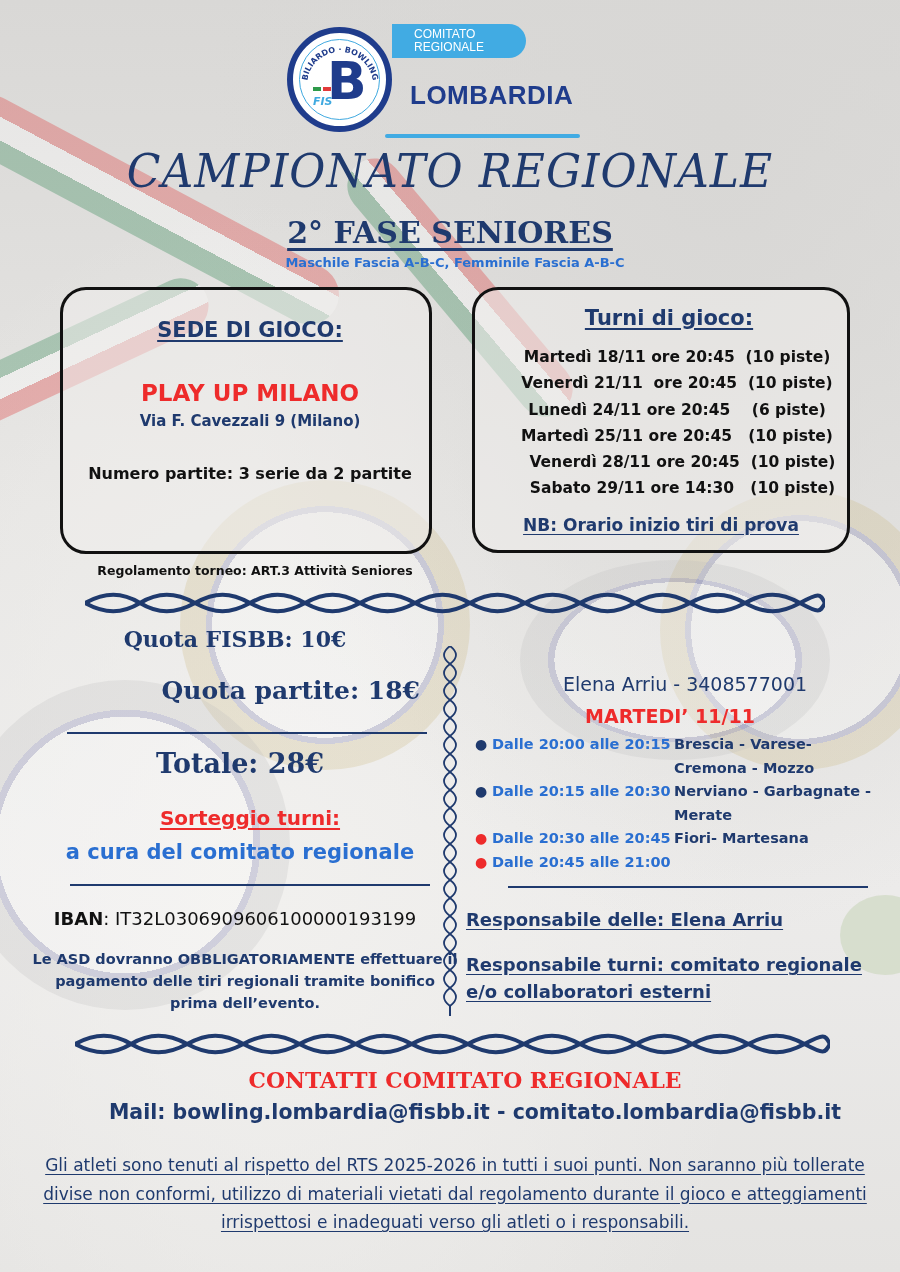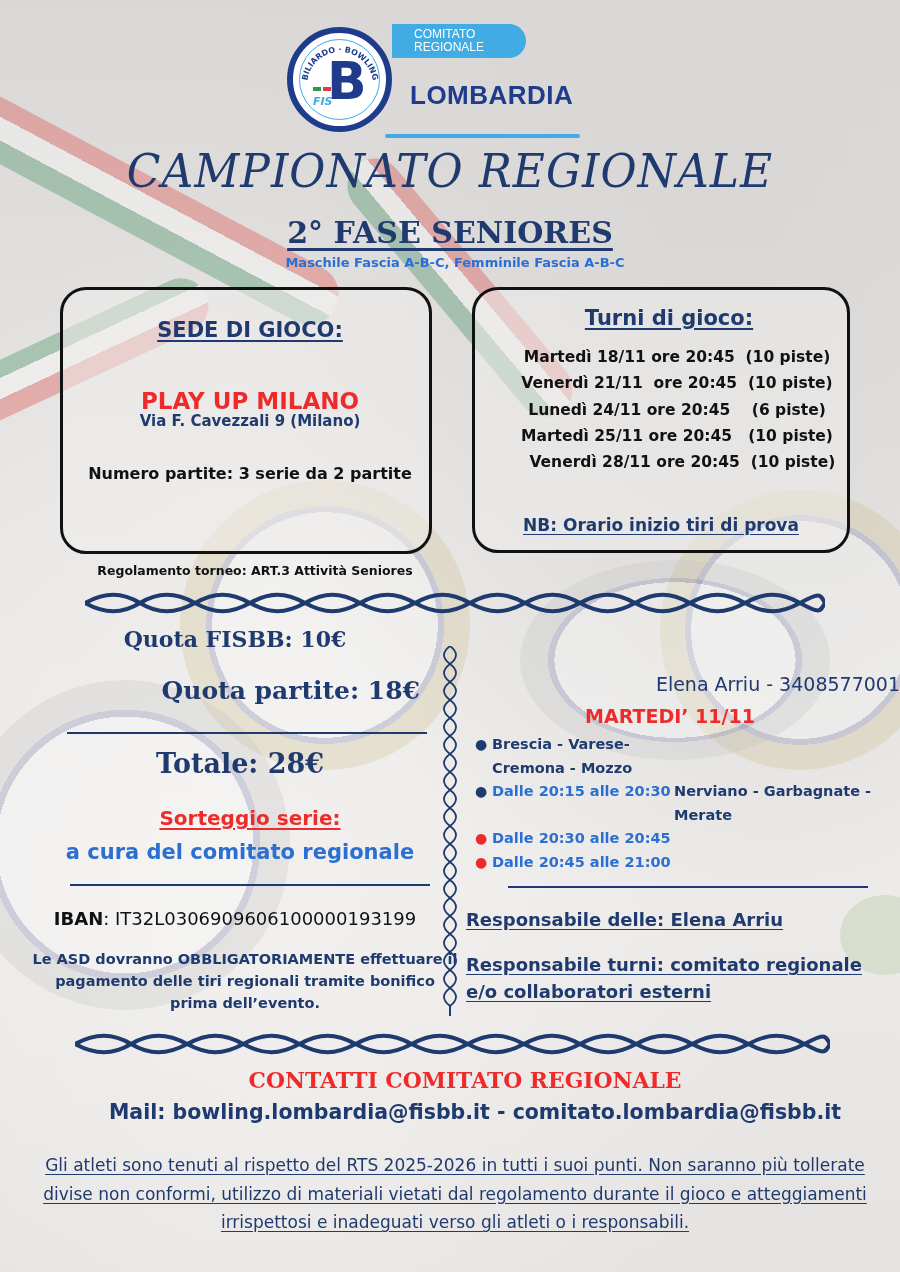--- a/index.html
+++ b/index.html
@@ -62,21 +62,21 @@
   .categorie { left: 0; top: 255px; width: 910px; text-align: center;
     font: bold 13px "DejaVu Sans", sans-serif; color: #2a6fd1; }
 
   .box { border: 3.5px solid #111; border-radius: 26px; background: rgba(238,237,235,0.55); }
   .box-sede { left: 60px; top: 287px; width: 372px; height: 267px; }
   .box-turni { left: 472px; top: 287px; width: 378px; height: 266px; }
 
   .sede-title { left: 60px; top: 318px; width: 380px; text-align: center;
     font: bold 21px "DejaVu Sans", sans-serif; color: #1f3a6e; }
   .sede-title span, .turni-title span, .nb span, .preno-title span, .resp span, .footer-note span { text-decoration: underline; text-underline-offset: 3px; }
-  .sede-name { left: 60px; top: 388px; width: 380px; text-align: center;
+  .sede-name { left: 60px; top: 380px; width: 380px; text-align: center;
     font: bold 23px "DejaVu Sans", sans-serif; color: #ee2b2b; }
   .sede-addr { left: 60px; top: 412px; width: 380px; text-align: center;
     font: bold 15px "DejaVu Sans", sans-serif; color: #1f3a6e; }
   .sede-partite { left: 60px; top: 464px; width: 380px; text-align: center;
     font: bold 16px "DejaVu Sans", sans-serif; color: #111; }
   .regolamento { left: 60px; top: 563px; width: 390px; text-align: center;
     font: bold 12.5px "DejaVu Sans", sans-serif; color: #111; }
 
   .turni-title { left: 472px; top: 306px; width: 378px; text-align: center;
     font: bold 21px "DejaVu Sans", sans-serif; color: #1f3a6e; margin-left: 8px; }
@@ -100,21 +100,21 @@
     font: bold 20px "DejaVu Sans", sans-serif; color: #ee2b2b; }
   .sorteggio-sub { left: 40px; top: 840px; width: 400px; text-align: center;
     font: bold 21px "DejaVu Sans", sans-serif; color: #2a6fd1; }
   .iban { left: 30px; top: 908px; width: 410px; text-align: center;
     font: bold 18px "DejaVu Sans", sans-serif; color: #111; }
   .asd { left: 30px; top: 948px; width: 430px; text-align: center;
     font: bold 14.5px "DejaVu Sans", sans-serif; color: #1f3a6e; line-height: 22px; }
 
   .preno-title { left: 470px; top: 626px; width: 430px; text-align: center;
     font: bold 28px "DejaVu Sans", sans-serif; color: #1f3a6e; }
-  .preno-contact { left: 470px; top: 673px; width: 430px; text-align: right;
+  .preno-contact { left: 470px; top: 673px; width: 430px; text-align: center;
     font: 19px "DejaVu Sans", sans-serif; color: #1f3a6e; }
   .preno-date { left: 470px; top: 705px; width: 400px; text-align: center;
     font: bold 19px "DejaVu Sans", sans-serif; color: #ee2b2b; }
   .slots { left: 470px; top: 733px; width: 420px; }
   .slot { display: flex; font: bold 14.5px "DejaVu Sans", sans-serif; line-height: 23.5px; }
   .slot .bullet { width: 22px; font-size: 14px; text-align: center; }
   .slot .time { color: #2a6fd1; white-space: nowrap; width: 182px; }
   .slot .clubs { color: #1f3a6e; width: 215px; }
 
   .resp { left: 466px; font: bold 18px "DejaVu Sans", sans-serif; color: #1f3a6e; line-height: 27px; width: 420px; }
@@ -176,62 +176,65 @@
   <div class="abs regolamento">Regolamento torneo: ART.3 Attività Seniores</div>
 
   <div class="abs box box-turni"></div>
   <div class="abs turni-title"><span>Turni di gioco:</span></div>
   <div class="abs turni-list">
     <div class="turni-row">Martedì 18/11 ore 20:45  (10 piste)</div>
     <div class="turni-row">Venerdì 21/11  ore 20:45  (10 piste)</div>
     <div class="turni-row">Lunedì 24/11 ore 20:45    (6 piste)</div>
     <div class="turni-row">Martedì 25/11 ore 20:45   (10 piste)</div>
     <div class="turni-row">  Venerdì 28/11 ore 20:45  (10 piste)</div>
+    <div class="turni-row">  Sabato 29/11 ore 14:30   (10 piste)</div>
   </div>
   <div class="abs nb"><span>NB: Orario inizio tiri di prova</span></div>
 
   <svg class="abs divider-h" style="top:592px;" viewBox="0 0 740 22" preserveAspectRatio="none">
     <path d="M0 11 C 20 0, 37 0, 55 11 S 90 22, 110 11 S 145 0, 165 11 S 200 22, 220 11 S 255 0, 275 11 S 310 22, 330 11 S 365 0, 385 11 S 420 22, 440 11 S 475 0, 495 11 S 530 22, 550 11 S 585 0, 605 11 S 640 22, 660 11 S 695 0, 715 11 S 735 20, 740 11" fill="none" stroke="#1f3a6e" stroke-width="4"></path>
     <path d="M0 11 C 20 22, 37 22, 55 11 S 90 0, 110 11 S 145 22, 165 11 S 200 0, 220 11 S 255 22, 275 11 S 310 0, 330 11 S 365 22, 385 11 S 420 0, 440 11 S 475 22, 495 11 S 530 0, 550 11 S 585 22, 605 11 S 640 0, 660 11 S 695 22, 715 11 S 735 2, 740 11" fill="none" stroke="#1f3a6e" stroke-width="4"></path>
   </svg>
 
   <svg class="abs divider-v" viewBox="0 0 20 370" preserveAspectRatio="none">
     <path d="M10 0 C 2 6,2 12,10 18 S 18 30,10 36 S 2 48,10 54 S 18 66,10 72 S 2 84,10 90 S 18 102,10 108 S 2 120,10 126 S 18 138,10 144 S 2 156,10 162 S 18 174,10 180 S 2 192,10 198 S 18 210,10 216 S 2 228,10 234 S 18 246,10 252 S 2 264,10 270 S 18 282,10 288 S 2 300,10 306 S 18 318,10 324 S 2 336,10 342 S 18 354,10 360 L10 370" fill="none" stroke="#1f3a6e" stroke-width="1.8"></path>
     <path d="M10 0 C 18 6,18 12,10 18 S 2 30,10 36 S 18 48,10 54 S 2 66,10 72 S 18 84,10 90 S 2 102,10 108 S 18 120,10 126 S 2 138,10 144 S 18 156,10 162 S 2 174,10 180 S 18 192,10 198 S 2 210,10 216 S 18 228,10 234 S 2 246,10 252 S 18 264,10 270 S 2 282,10 288 S 18 300,10 306 S 2 318,10 324 S 18 336,10 342 S 2 354,10 360 L10 370" fill="none" stroke="#1f3a6e" stroke-width="1.8"></path>
   </svg>
 
   <div class="abs quota1">Quota FISBB: 10€</div>
   <div class="abs quota2">Quota partite: 18€</div>
   <div class="abs thin-div" style="left:67px;top:728px;width:360px;">
     <div class="line"></div>
   </div>
   <div class="abs totale">Totale: 28€</div>
-  <div class="abs sorteggio"><span style="text-decoration:underline;text-underline-offset:3px;">Sorteggio serie: </span></div>
+  <div class="abs sorteggio"><span style="text-decoration:underline;text-underline-offset:3px;">Sorteggio turni: </span></div>
   <div class="abs sorteggio-sub">a cura del comitato regionale</div>
   <div class="abs thin-div" style="left:70px;top:880px;width:360px;">
     <div class="line"></div>
   </div>
   <div class="abs iban"><span>IBAN</span><span style="font-weight:normal" class="iban-val">: IT32L0306909606100000193199</span></div>
   <div class="abs asd">Le ASD dovranno OBBLIGATORIAMENTE effettuare il pagamento delle tiri regionali tramite bonifico prima dell’evento.</div>
 
   <div class="abs preno-contact">Elena Arriu - 3408577001</div>
   <div class="abs preno-date">MARTEDI’ 11/11</div>
   <div class="abs slots">
     <div class="slot">
       <span class="bullet" style="color:#1f3a6e">●</span>
+      <span class="time">Dalle 20:00 alle 20:15</span>
       <span class="clubs">Brescia - Varese- Cremona - Mozzo</span>
     </div>
     <div class="slot">
       <span class="bullet" style="color:#1f3a6e">●</span>
       <span class="time">Dalle 20:15 alle 20:30</span>
       <span class="clubs">Nerviano - Garbagnate - Merate</span>
     </div>
     <div class="slot">
       <span class="bullet" style="color:#ee2b2b">●</span>
       <span class="time">Dalle 20:30 alle 20:45</span>
+      <span class="clubs">Fiori- Martesana</span>
     </div>
     <div class="slot">
       <span class="bullet" style="color:#ee2b2b">●</span>
       <span class="time">Dalle 20:45 alle 21:00</span>
     </div>
   </div>
   <div class="abs thin-div" style="left:508px;top:882px;width:360px;">
     <div class="line"></div>
   </div>
   <div class="abs resp" style="top:906px;"><span>Responsabile delle: Elena Arriu</span></div>

